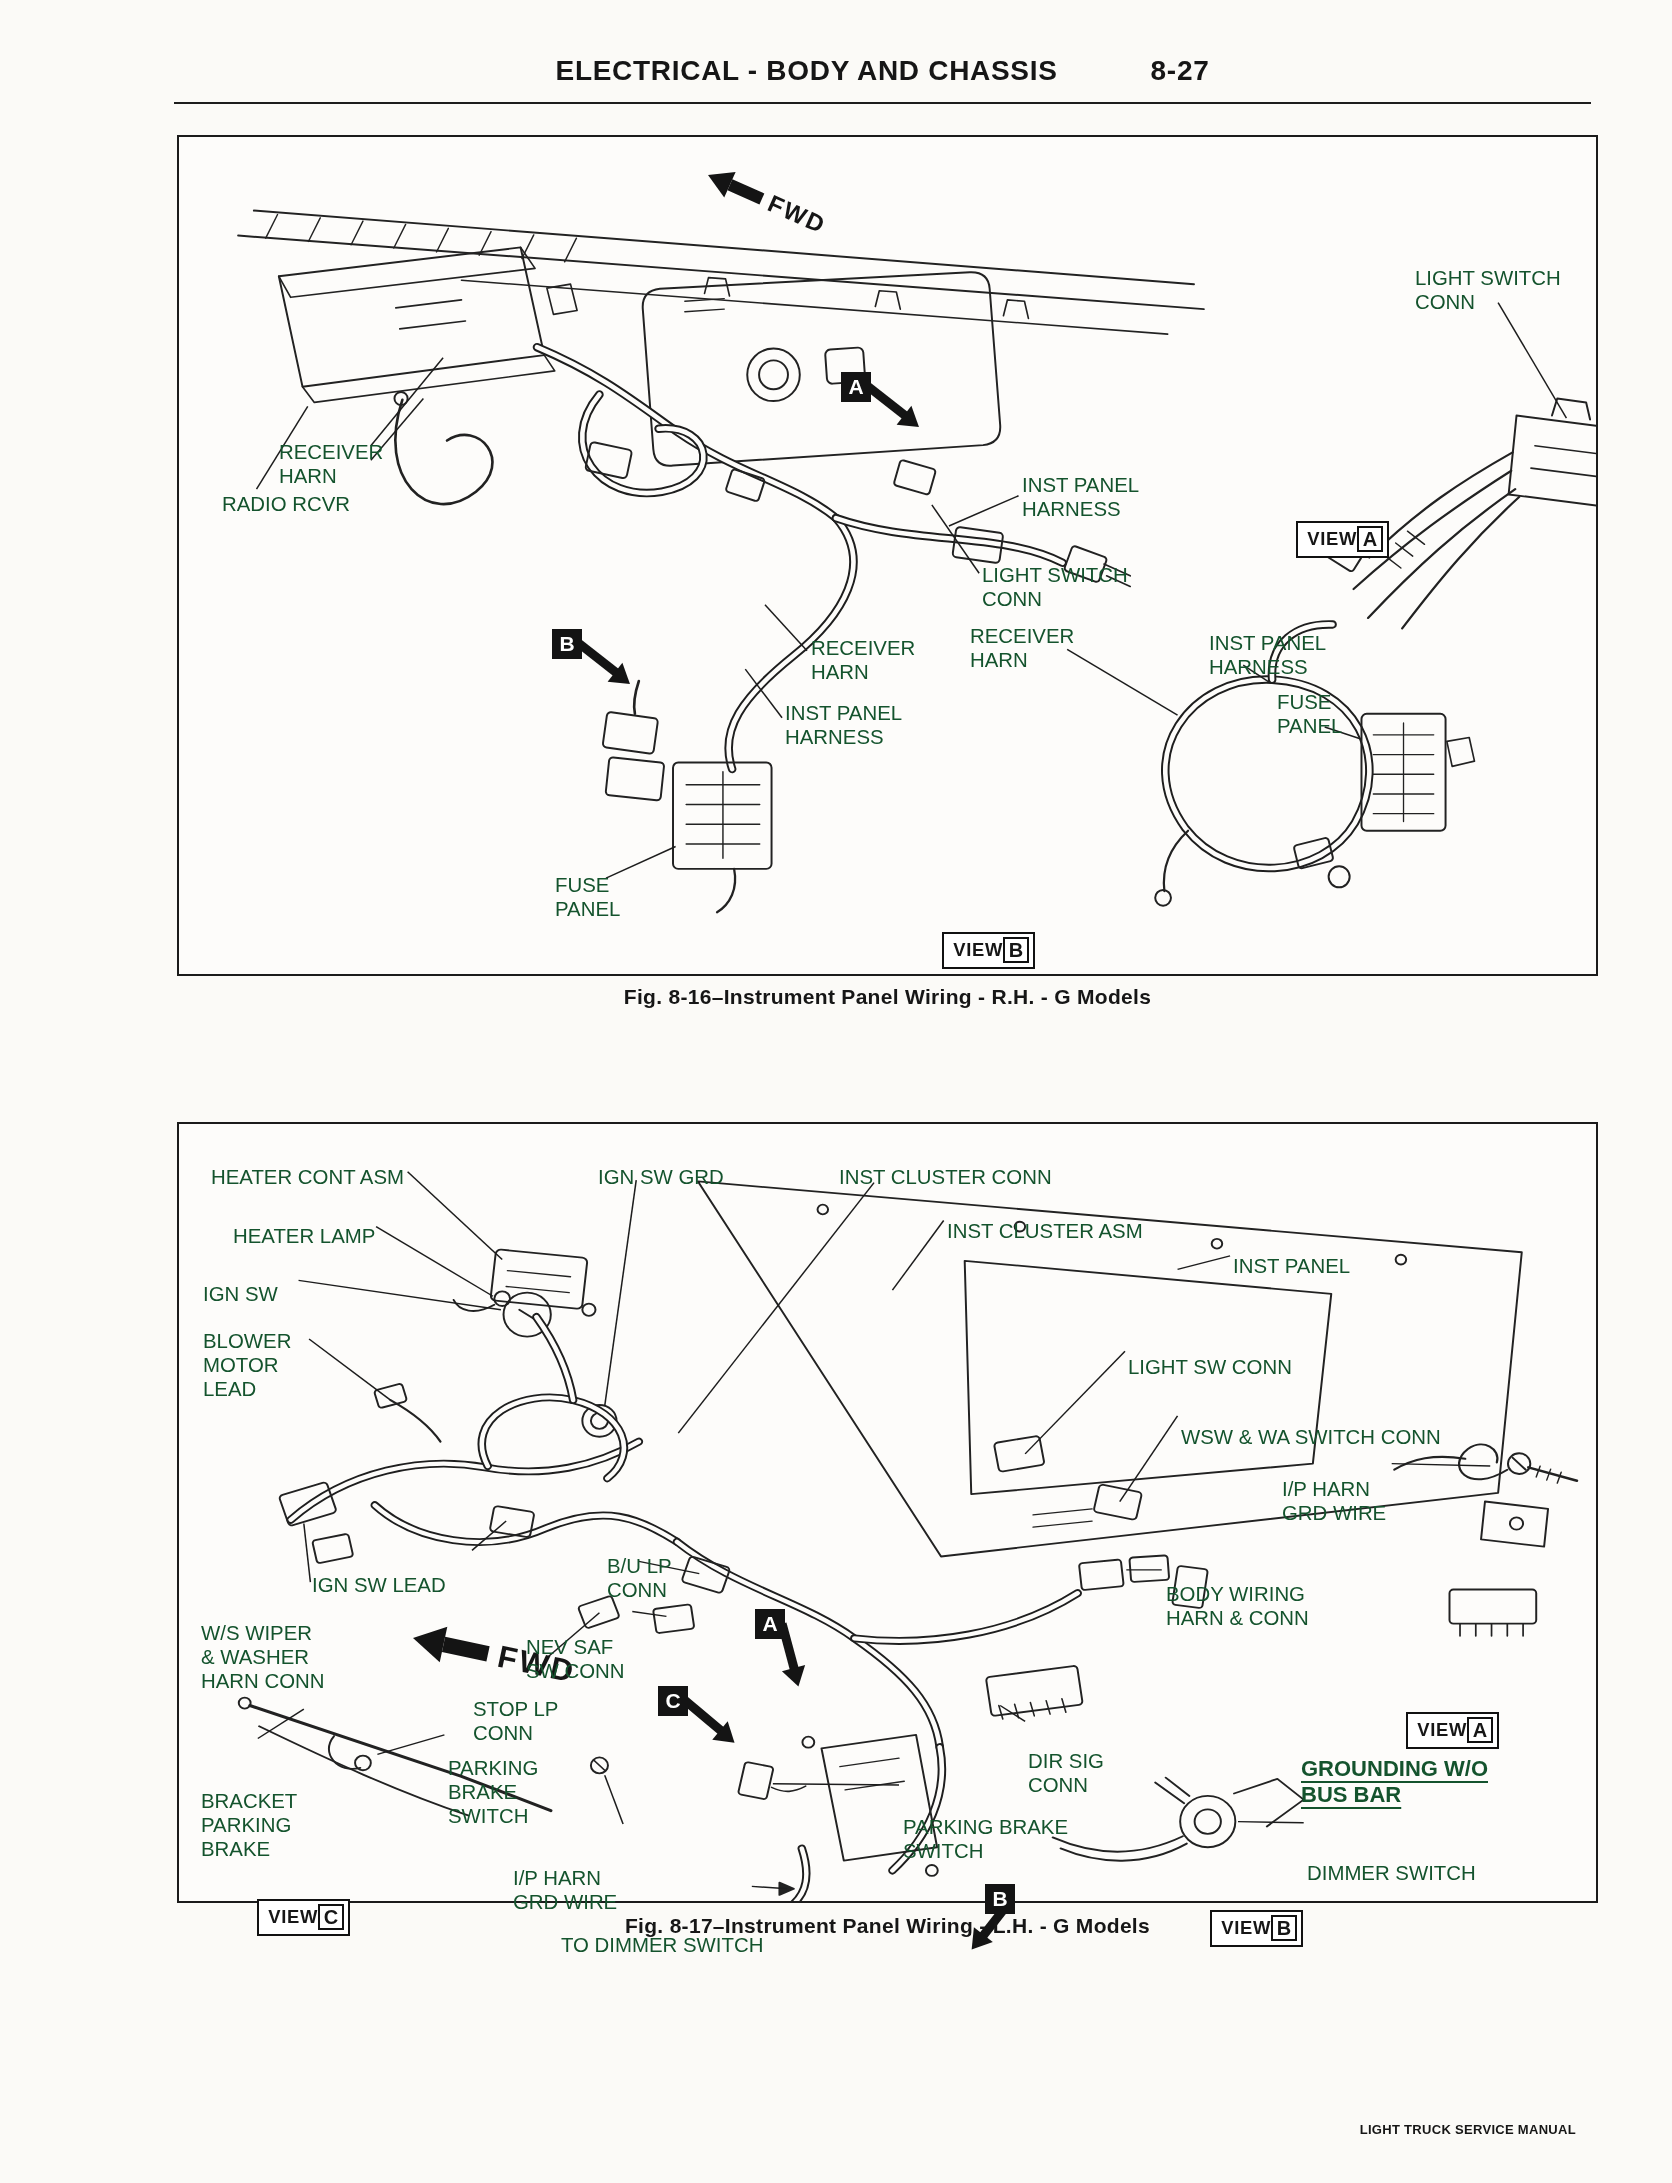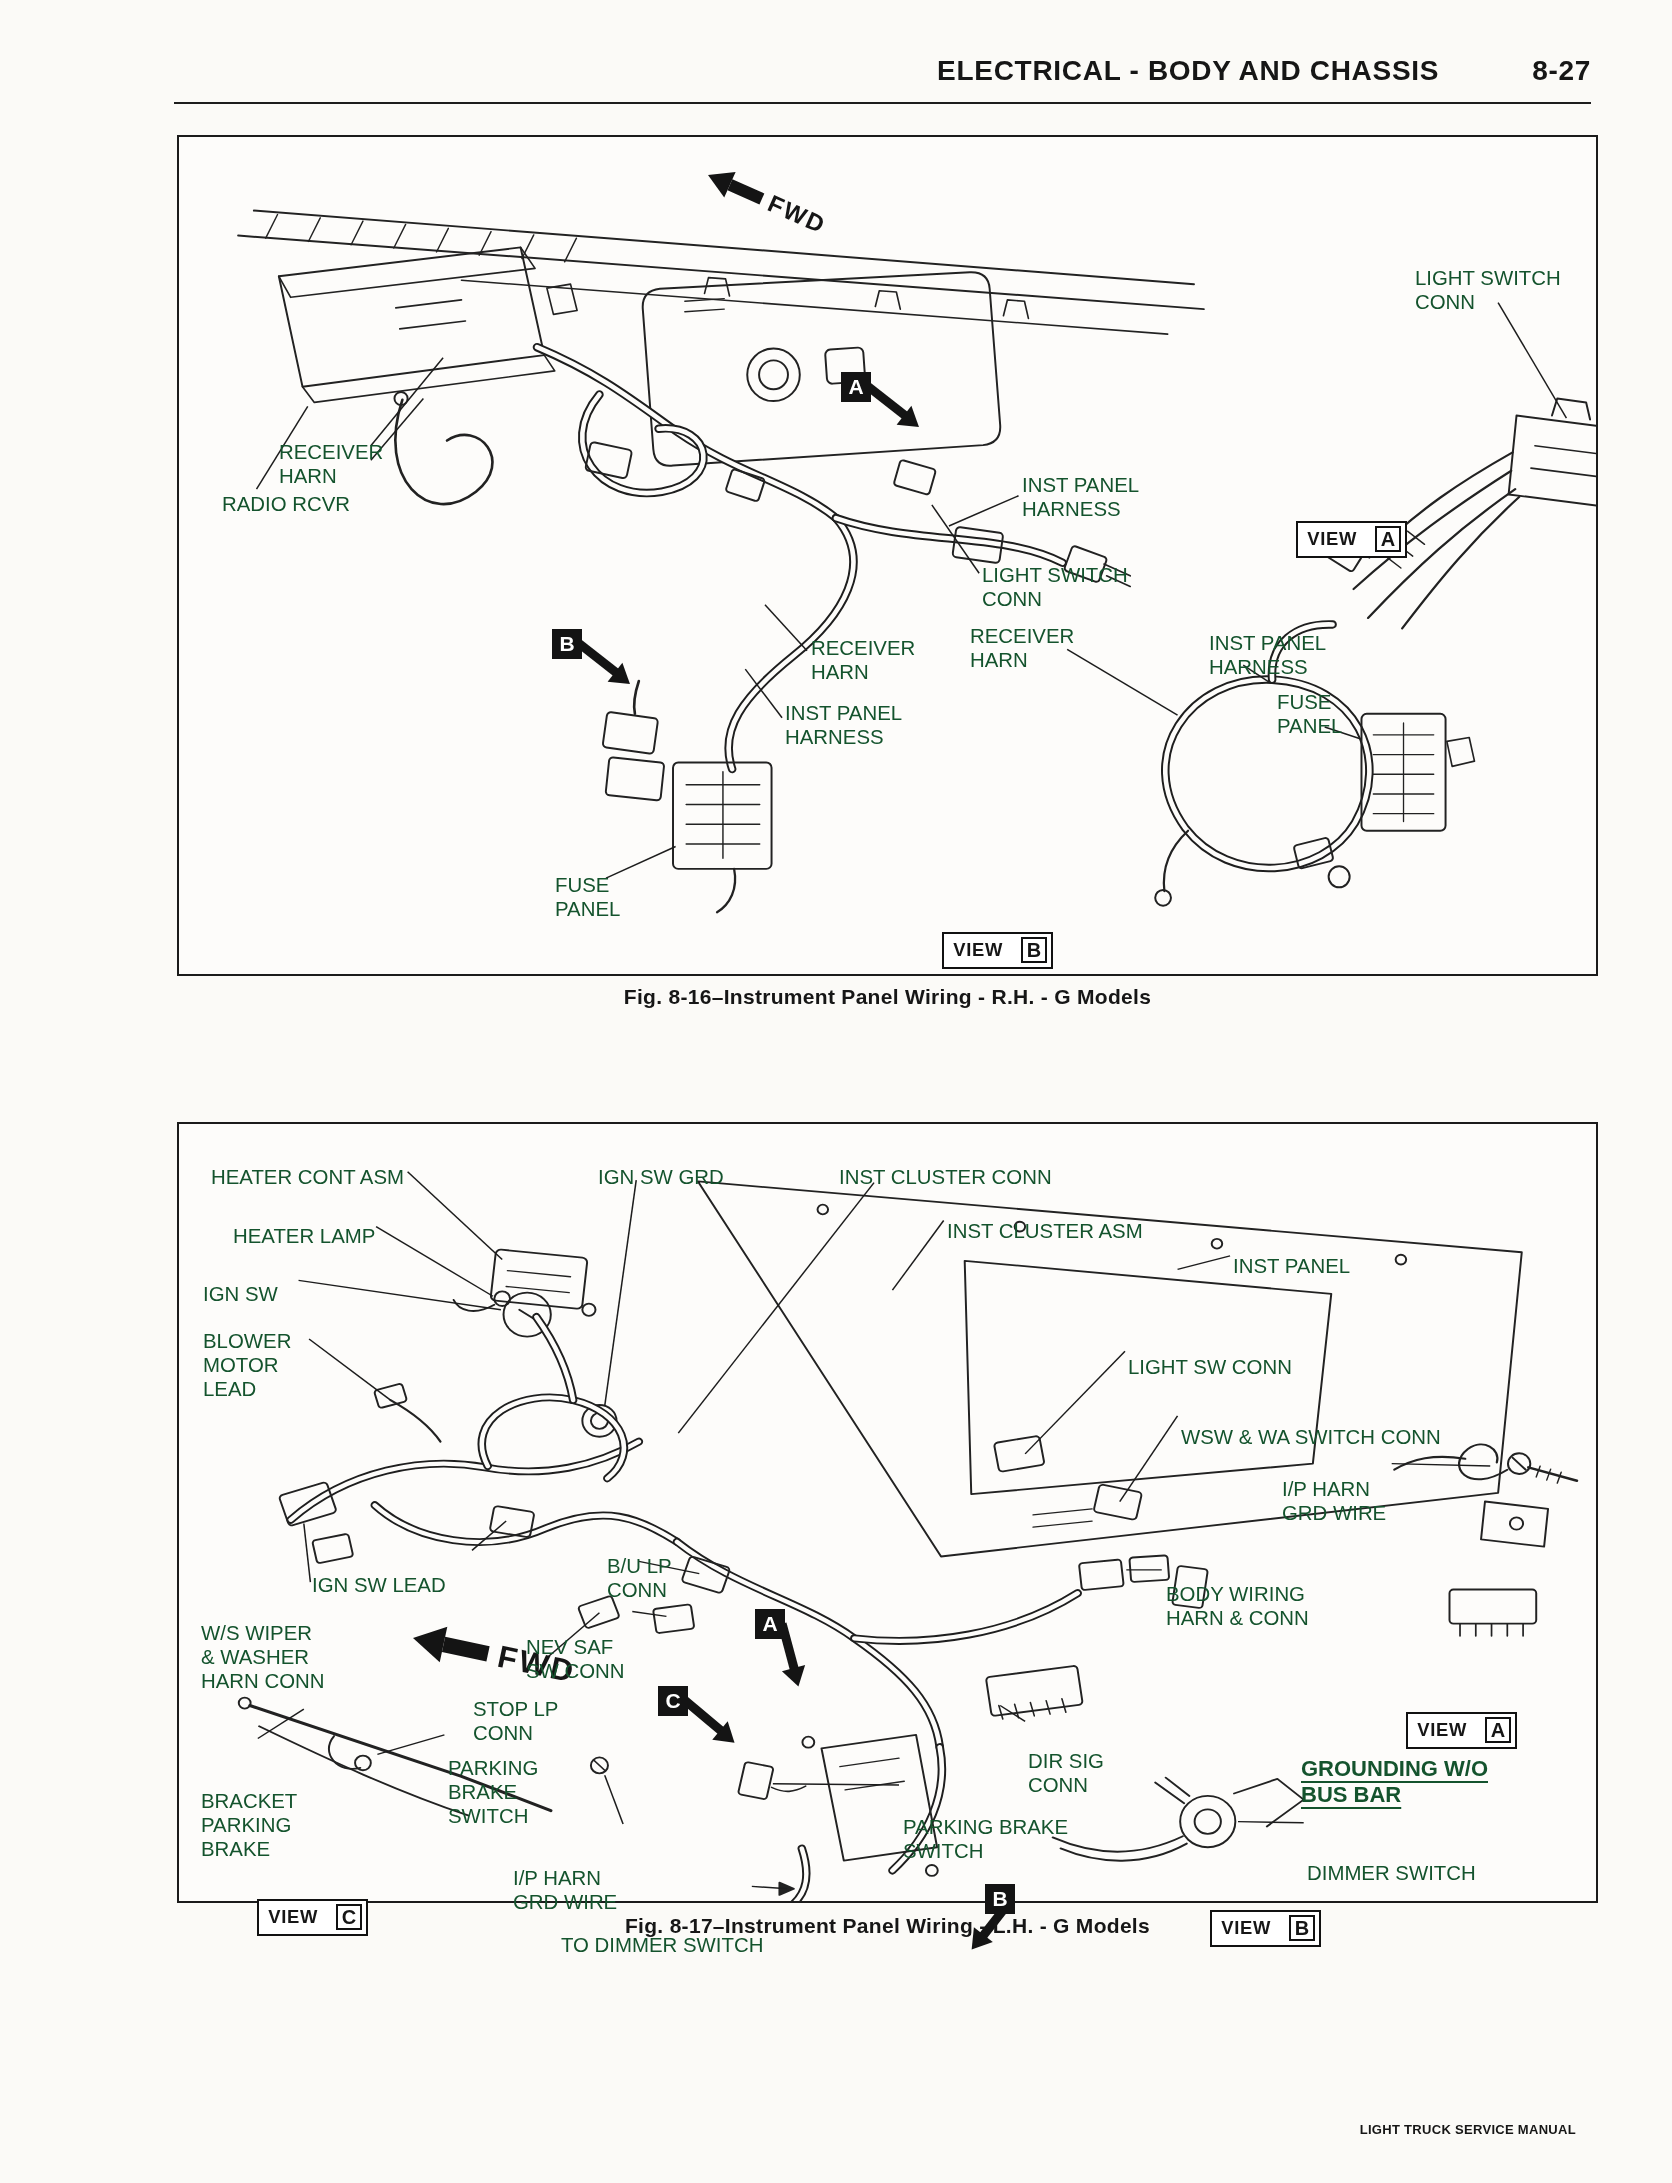--- a/index.html
+++ b/index.html
@@ -7,21 +7,21 @@
   body {
     position: relative;
     background: #fbfaf7;
     color: #161616;
     font-family: "Liberation Sans", sans-serif;
     overflow: hidden;
   }
   
   .header {
     position: absolute; left: 174px; top: 55px; width: 1417px;
-    display: flex; justify-content: flex-end; align-items: baseline; gap: 49px;
+    display: flex; justify-content: center; align-items: baseline; gap: 49px;
     border-bottom: 2.6px solid #1d1d1d; padding-bottom: 14.5px;
   }
   .header-title { font-size: 28px; font-weight: bold; letter-spacing: 0.7px; }
   .header-page  { font-size: 28px; font-weight: bold; letter-spacing: 0.7px; margin-left: 44px; }
   .footer {
     position: absolute; right: 97px; top: 2122px;
     font-size: 13px; font-weight: bold; letter-spacing: 0.3px;
   }
   
   .figure {
@@ -41,21 +41,21 @@
   .lbl {
     position: absolute;
     font-family: Liberation Sans, sans-serif;
     font-size: 20.4px; line-height: 1.18; white-space: pre-line; color: #14532d;
   }
   .lbl.heading {
     font-weight: bold; font-size: 22px;
     text-decoration: underline; text-decoration-thickness: 2px; text-underline-offset: 4.6px;
   }
   .viewbox {
-    position: absolute; display: flex; align-items: center; gap: 18px;
+    position: absolute; display: flex; align-items: center; gap: 0;
     border: 2px solid #111; background: #fff; padding: 3.3px 4px 3.3px 9.2px;
   }
   .view-word { font-size: 18.4px; font-weight: bold; letter-spacing: 0.7px; }
   .view-letter {
     width: 26px; height: 26px; border: 2px solid #111;
     display: flex; align-items: center; justify-content: center;
     font-size: 20px; font-weight: bold;
   }
   .marker { position: absolute; width: 0; height: 0; }
   .m-arrow {

